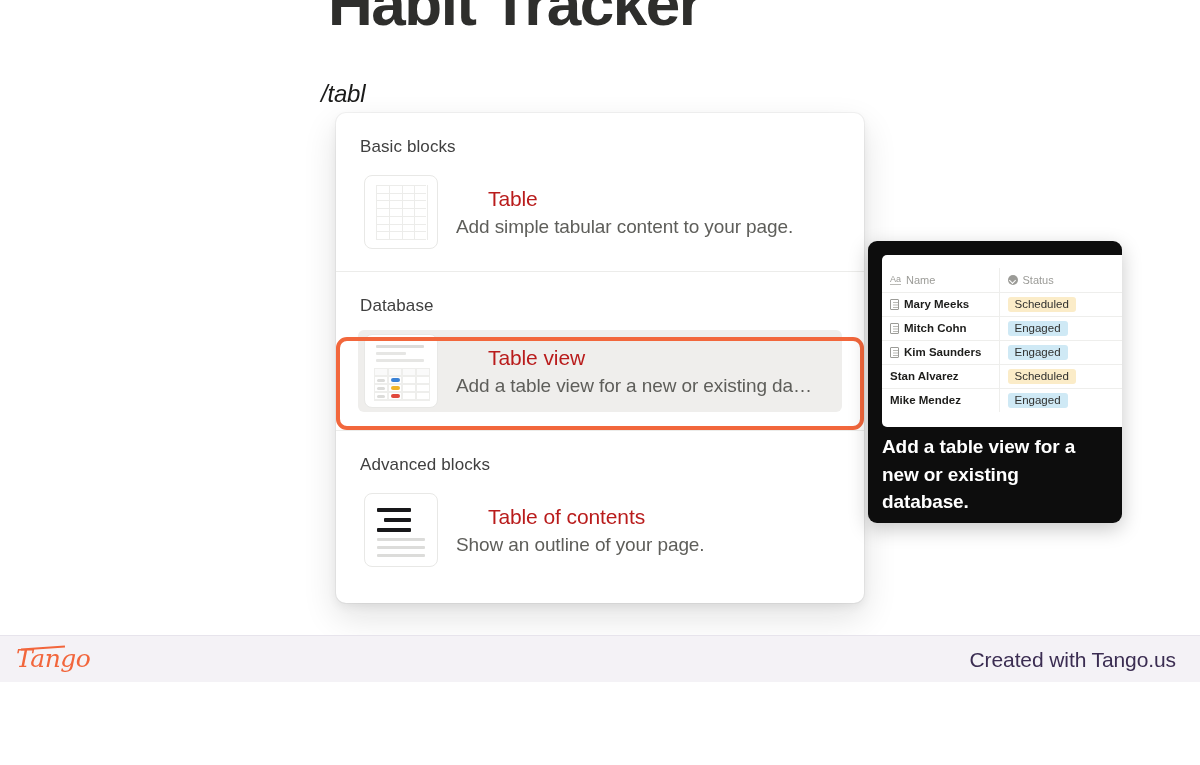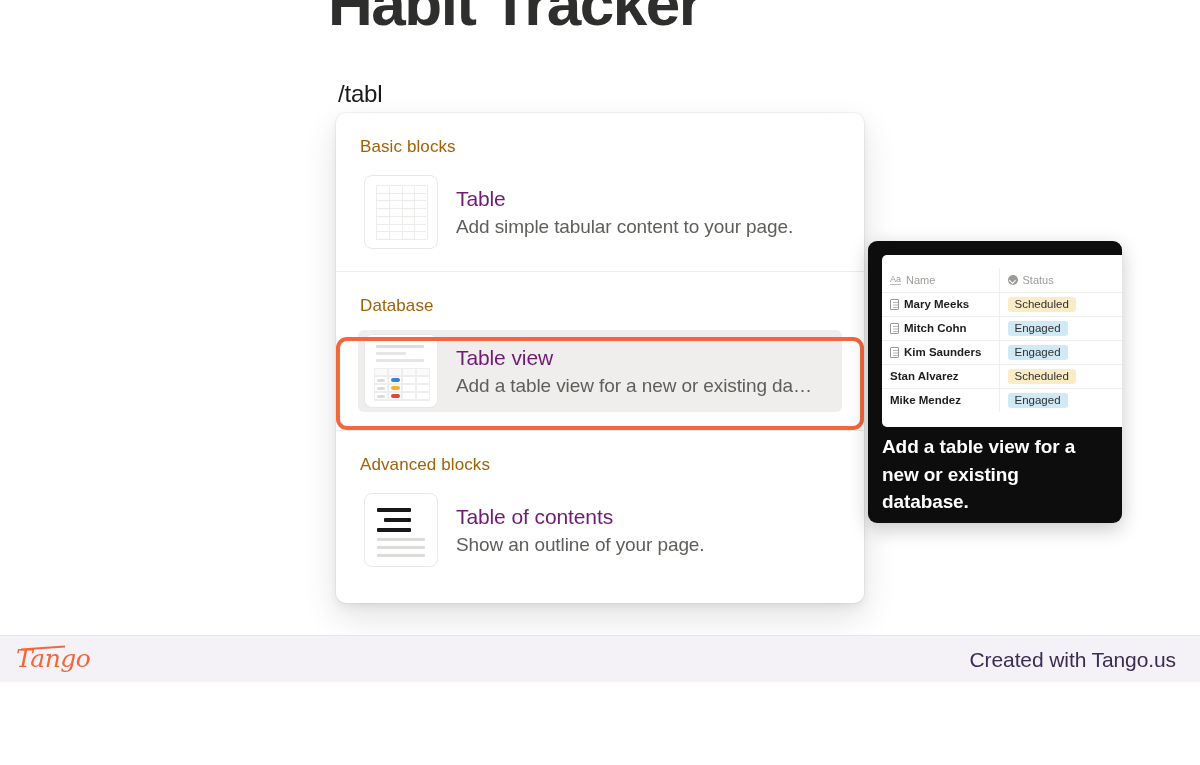--- a/index.html
+++ b/index.html
@@ -21,40 +21,41 @@
     position: absolute;
     left: 328px; top: -32px;
     font-size: 62px;
     font-weight: 700;
     letter-spacing: -1.5px;
     color: #2e2e2c;
     white-space: nowrap;
   }
   .slash-command {
     position: absolute;
-    left: 338px; top: 80px;
+    left: 321px; top: 80px;
     font-size: 24px;
     color: #1b1b1a;
     letter-spacing: -0.2px;
+    font-style: italic;
   }
 
   
   .menu-panel {
     position: absolute;
     left: 336px; top: 113px;
     width: 528px; height: 490px;
     background: #ffffff;
     border-radius: 10px;
     box-shadow: 0 0 0 1px rgba(15,15,15,0.045),
                 0 4px 10px rgba(15,15,15,0.06),
                 0 14px 34px rgba(15,15,15,0.12);
   }
   .section-title {
     font-size: 17px;
-    color: #a16207;
+    color: #404040;
     padding: 24px 0 10px 24px;
     letter-spacing: 0.1px;
   }
   .divider {
     height: 1px;
     background: #ececea;
     margin: 0 0 0 0;
   }
   .menu-row {
     display: flex;
@@ -78,22 +79,23 @@
     min-width: 74px;
     border-radius: 8px;
     background: #ffffff;
     border: 1px solid #e8e8e6;
     position: relative;
     overflow: hidden;
   }
   .row-text { display: flex; flex-direction: column; gap: 5px; min-width: 0; }
   .row-title {
     font-size: 21px;
-    color: #701a75;
+    color: #b91c1c;
     letter-spacing: -0.1px;
+    margin-left: 32px;
   }
   .row-desc {
     font-size: 19px;
     color: #5e5e5a;
     letter-spacing: -0.1px;
     white-space: nowrap;
     overflow: hidden;
   }
 
   

